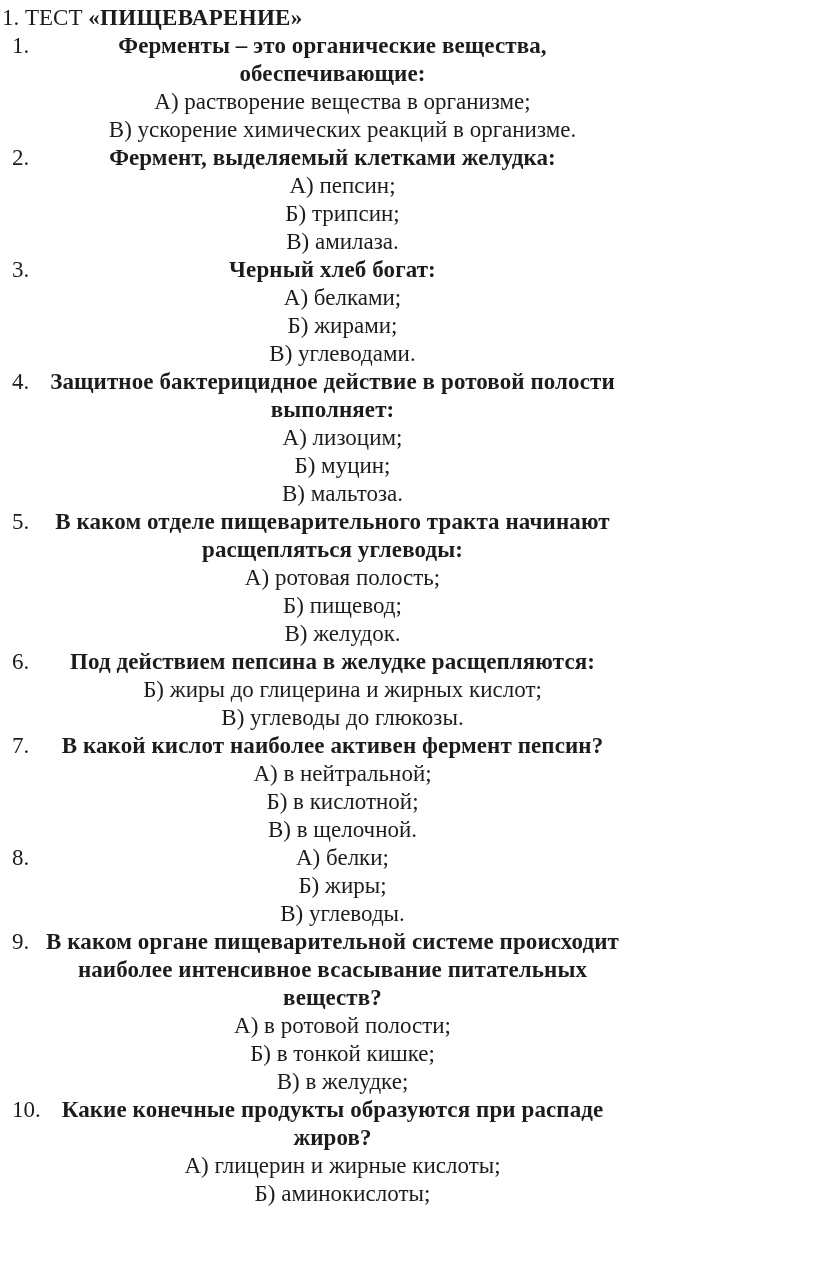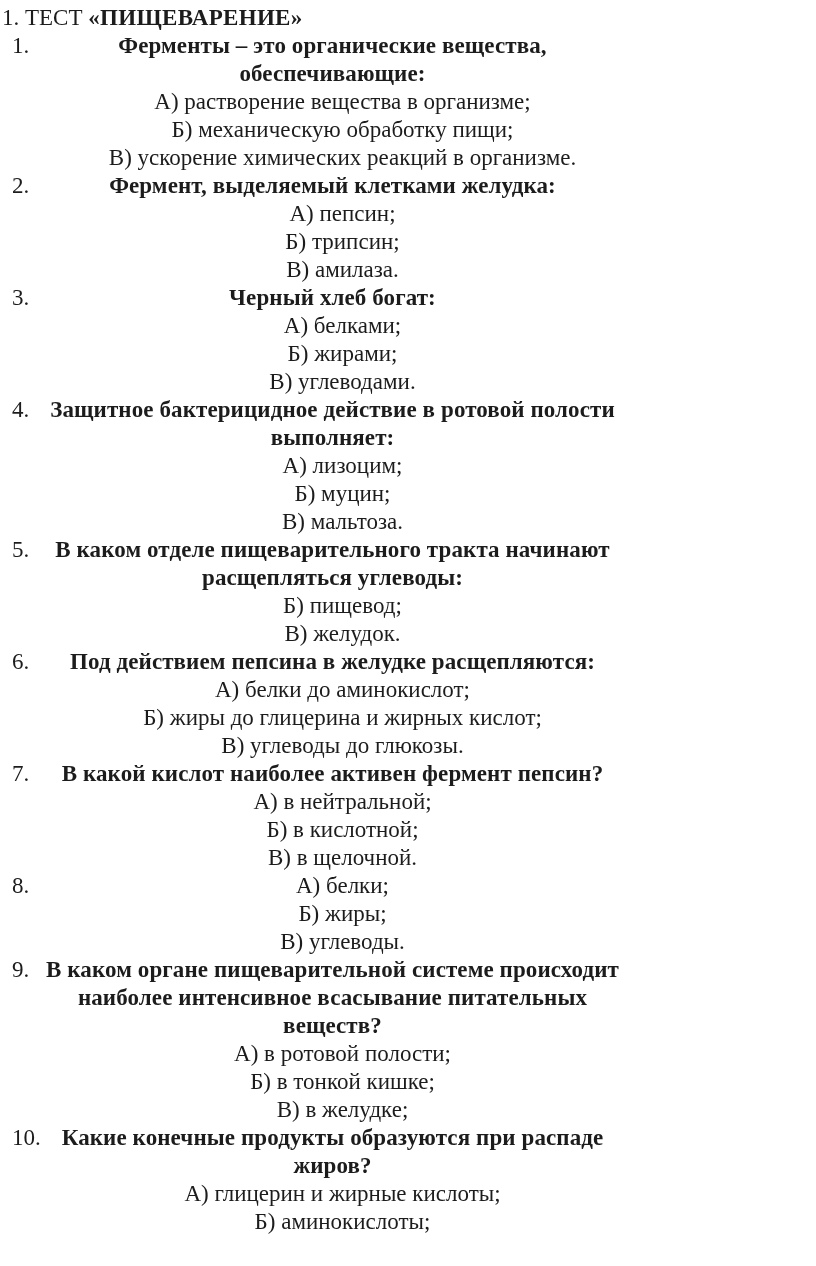--- a/index.html
+++ b/index.html
@@ -61,21 +61,20 @@
 
   <div class="doc-title">
     <span>1. ТЕСТ </span><span class="title-name">«ПИЩЕВАРЕНИЕ»</span>
   </div>
 
   <div class="question">
     <span class="qnum">1.</span>
     <div class="qbody">
       <div class="qtext">Ферменты – это органические вещества, обеспечивающие:</div>
       <div class="option">А) растворение вещества в организме;</div>
-      <div class="option">Б) механическую обработку пищи;</div>
       <div class="option">В) ускорение химических реакций в организме.</div>
     </div>
   </div>
 
   <div class="question">
     <span class="qnum">2.</span>
     <div class="qbody">
       <div class="qtext">Фермент, выделяемый клетками желудка:</div>
       <div class="option">А) пепсин;</div>
       <div class="option">Б) трипсин;</div>
@@ -100,30 +99,30 @@
       <div class="option">А) лизоцим;</div>
       <div class="option">Б) муцин;</div>
       <div class="option">В) мальтоза.</div>
     </div>
   </div>
 
   <div class="question">
     <span class="qnum">5.</span>
     <div class="qbody">
       <div class="qtext">В каком отделе пищеварительного тракта начинают расщепляться углеводы:</div>
+      <div class="option">А) ротовая полость;</div>
       <div class="option">Б) пищевод;</div>
       <div class="option">В) желудок.</div>
     </div>
   </div>
 
   <div class="question">
     <span class="qnum">6.</span>
     <div class="qbody">
       <div class="qtext">Под действием пепсина в желудке расщепляются:</div>
-      <div class="option">А) белки до аминокислот;</div>
       <div class="option">Б) жиры до глицерина и жирных кислот;</div>
       <div class="option">В) углеводы до глюкозы.</div>
     </div>
   </div>
 
   <div class="question">
     <span class="qnum">7.</span>
     <div class="qbody">
       <div class="qtext">В какой кислот наиболее активен фермент пепсин?</div>
       <div class="option">А) в нейтральной;</div>

